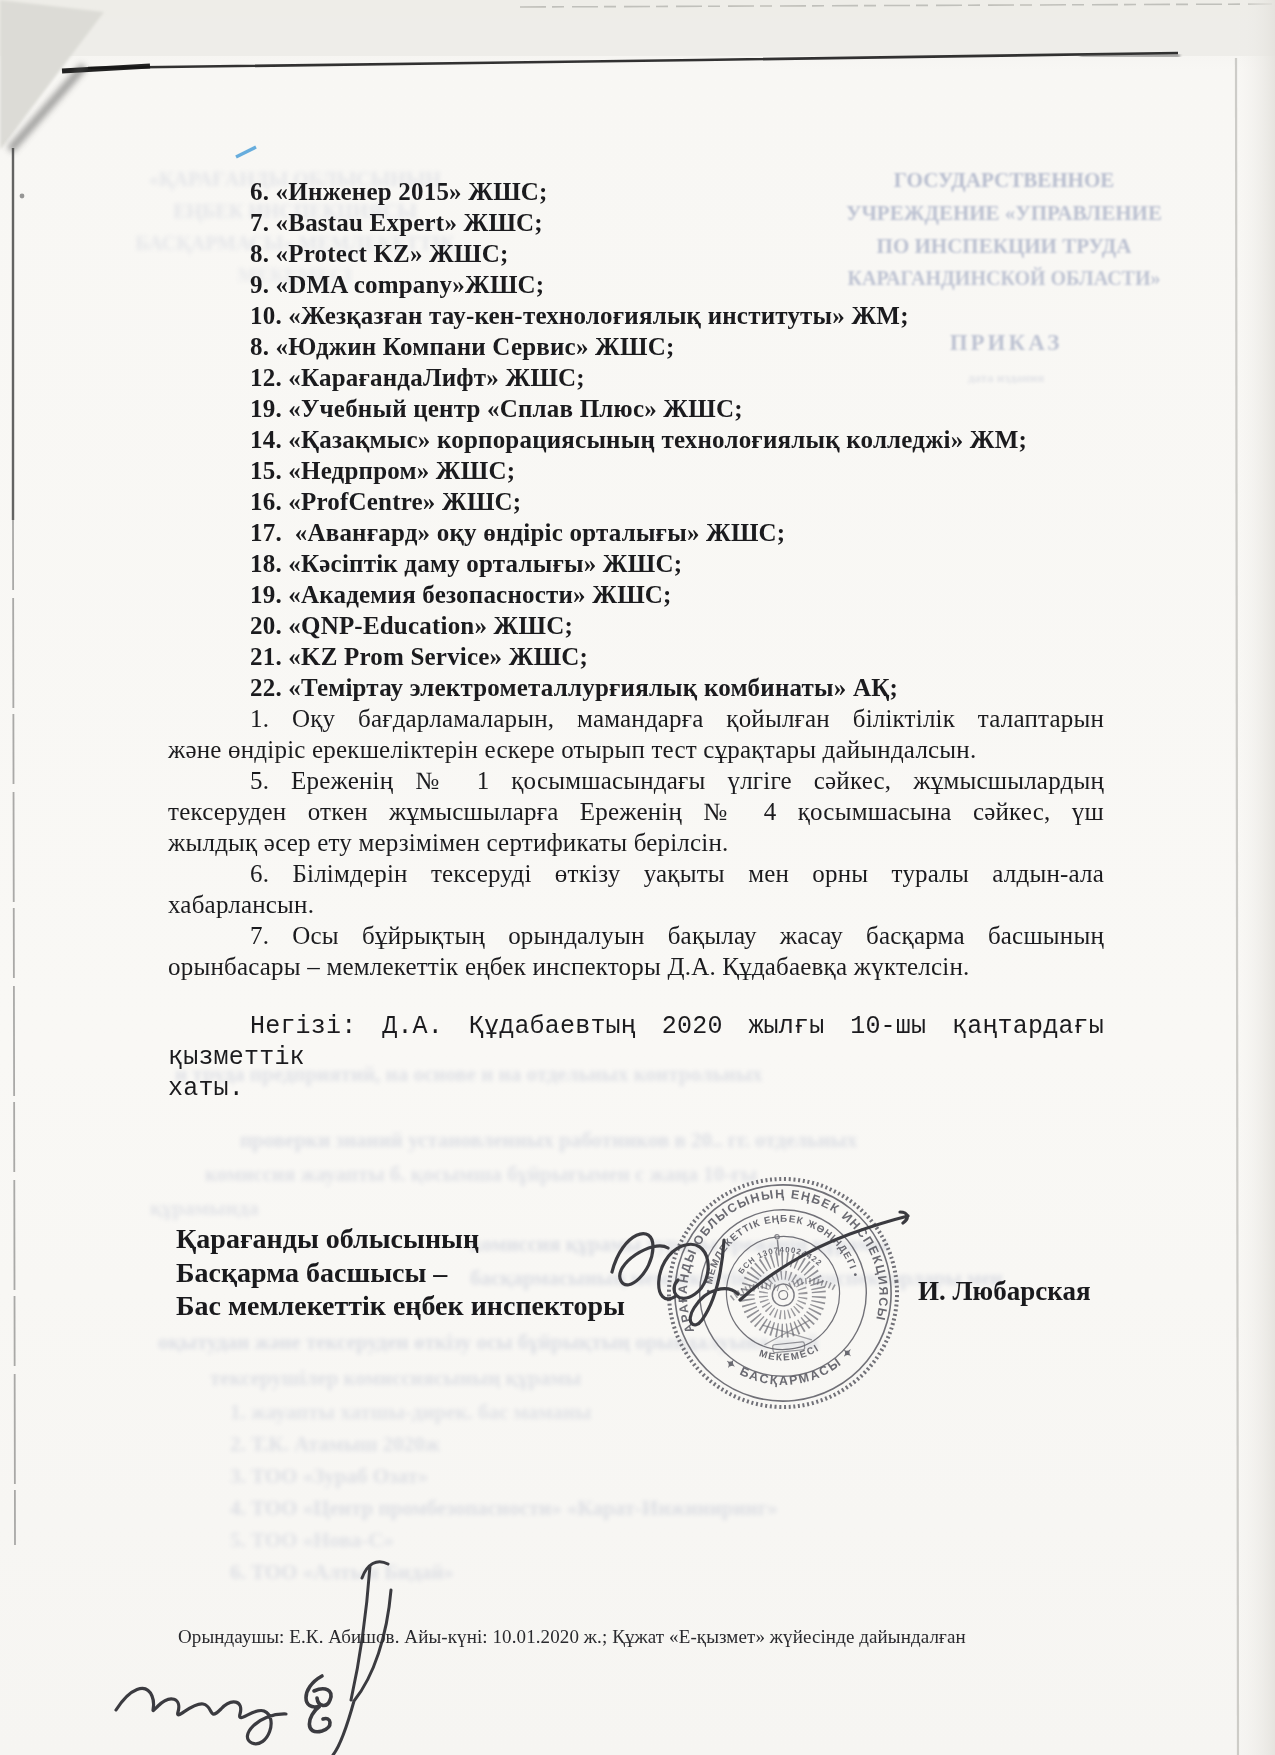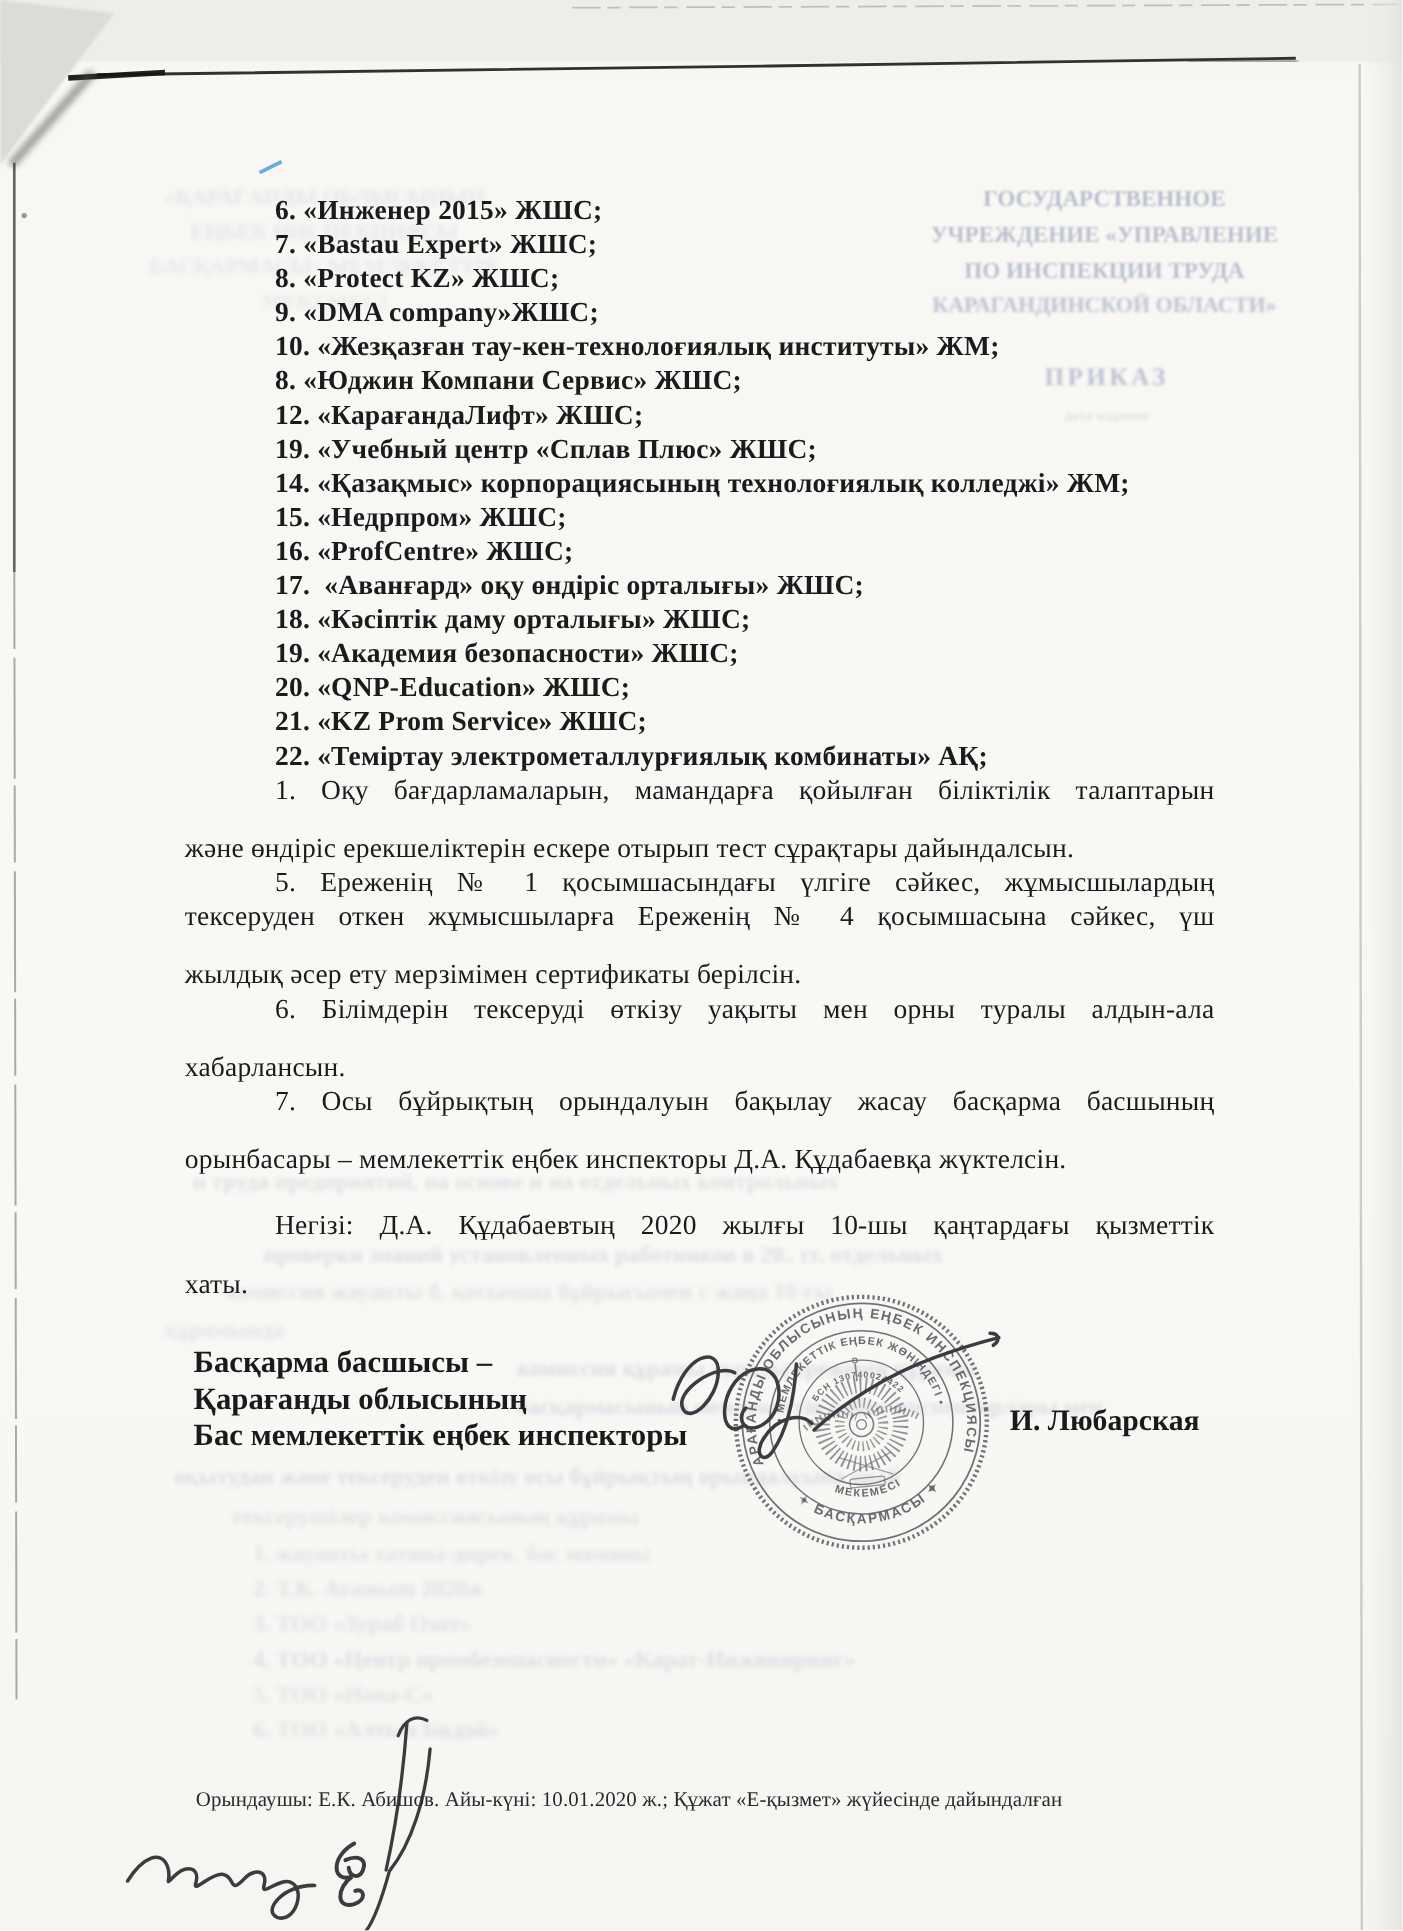--- a/index.html
+++ b/index.html
@@ -11,23 +11,23 @@
   .scan{position:absolute;inset:0;}
   .scanner-strip{position:absolute;left:0;top:0;width:1275px;height:56px;
     background:#edecE8;background:#edece8;opacity:.9;}
   svg.overlay{position:absolute;left:0;top:0;width:1275px;height:1755px;pointer-events:none;}
   
   .content{position:absolute;left:168px;top:176px;width:936px;font-size:25px;line-height:31px;
     color:#1b1b1e;letter-spacing:.2px;}
   .list-line{padding-left:82px;white-space:pre;font-weight:bold;}
   .para{margin:0;}
   .jline{text-align:justify;text-align-last:justify;}
-  .jline.last{text-align-last:left;margin-top:22px;}
+  .jline.last{text-align-last:left;}
   .jline.first{text-indent:82px;}
-  #basis{margin-top:29px;}
+  #basis{margin-top:29px;font-family:Liberation Mono, monospace;}
   
   .sig-block{position:absolute;left:176px;top:1222px;font-weight:bold;font-size:28px;
     line-height:33.5px;color:#1a1a1d;}
   .signer-name{position:absolute;left:918px;top:1276px;font-weight:bold;font-size:27px;color:#1a1a1d;}
   .footer-line{position:absolute;left:178px;top:1626px;font-size:19px;color:#2a2a2e;letter-spacing:.1px;}
   
   .bleed-layer{position:absolute;inset:0;pointer-events:none;}
   .bleed-line{position:absolute;font-weight:bold;color:#5f6e9b;white-space:nowrap;overflow:hidden;}
   
   svg.stamp{position:absolute;left:664px;top:1174px;width:238px;height:238px;transform:rotate(-6deg);}
@@ -133,22 +133,22 @@
           <div class="jline last">орынбасары – мемлекеттік еңбек инспекторы Д.А. Құдабаевқа жүктелсін.</div>
         </div>
       </div>
     <div id="basis" class="para">
         <div class="jline first">Негізі: Д.А. Құдабаевтың 2020 жылғы 10-шы қаңтардағы қызметтік</div>
         <div class="jline last">хаты.</div>
       </div>
   </div>
 
   <div class="sig-block" id="sigBlock">
+      <div>Қарағанды облысының</div>
       <div>Басқарма басшысы –</div>
-      <div>Қарағанды облысының</div>
       <div>Бас мемлекеттік еңбек инспекторы</div>
     </div>
   <div class="signer-name">И. Любарская</div>
 
   <svg class="stamp" viewBox="0 0 240 240">
     <g stroke="#5e5e66" fill="none" opacity=".88">
       <circle cx="120" cy="120" r="115" stroke-width="4" stroke-dasharray="2 2.7"></circle>
       <circle cx="120" cy="120" r="109" stroke-width="1.6"></circle>
       <circle cx="120" cy="120" r="84" stroke-width="1.4"></circle>
       <circle cx="120" cy="120" r="57" stroke-width="1.2"></circle>

